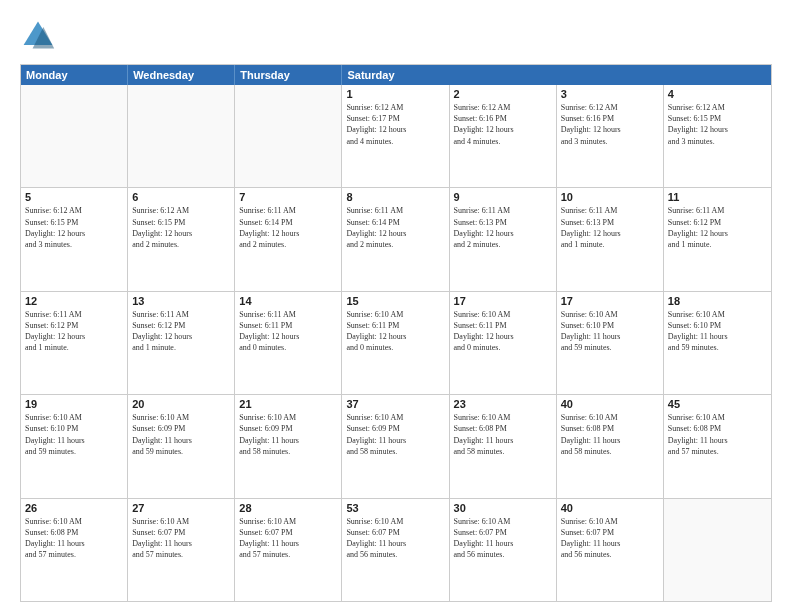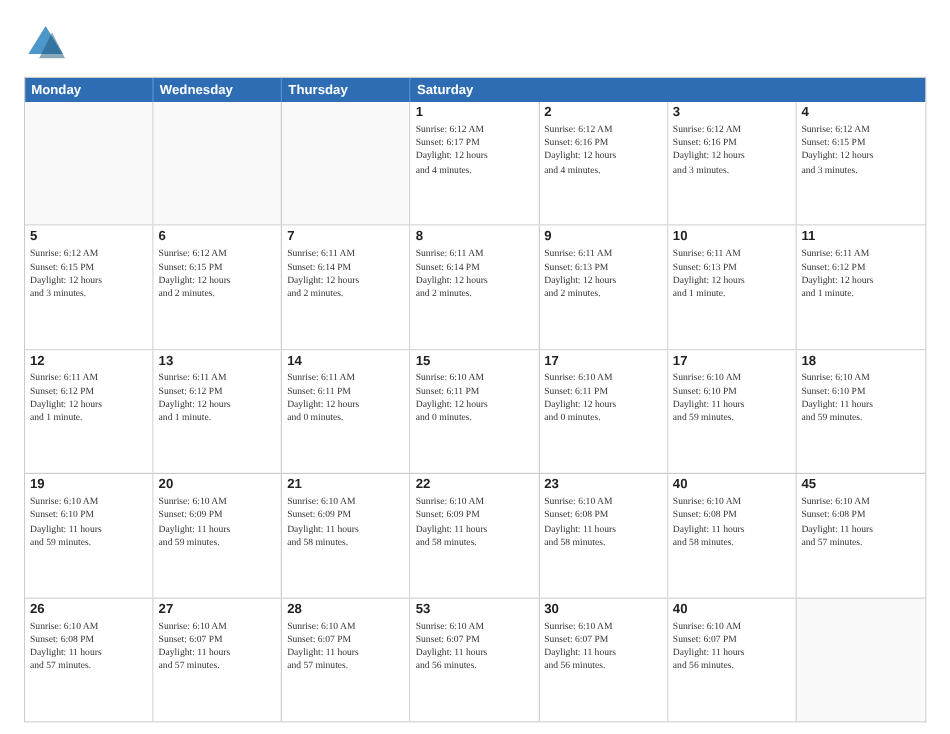--- a/index.html
+++ b/index.html
@@ -290,21 +290,21 @@
 and 59 minutes.</div>
           </div>
           <div class="cal-cell">
             <span class="day-num">21</span>
             <div class="cell-info" style="white-space: pre-line;">Sunrise: 6:10 AM
 Sunset: 6:09 PM
 Daylight: 11 hours
 and 58 minutes.</div>
           </div>
           <div class="cal-cell">
-            <span class="day-num">22</span>
+            <span class="day-num">37</span>
             <div class="cell-info" style="white-space: pre-line;">Sunrise: 6:10 AM
 Sunset: 6:09 PM
 Daylight: 11 hours
 and 58 minutes.</div>
           </div>
           <div class="cal-cell">
             <span class="day-num">23</span>
             <div class="cell-info" style="white-space: pre-line;">Sunrise: 6:10 AM
 Sunset: 6:08 PM
 Daylight: 11 hours

